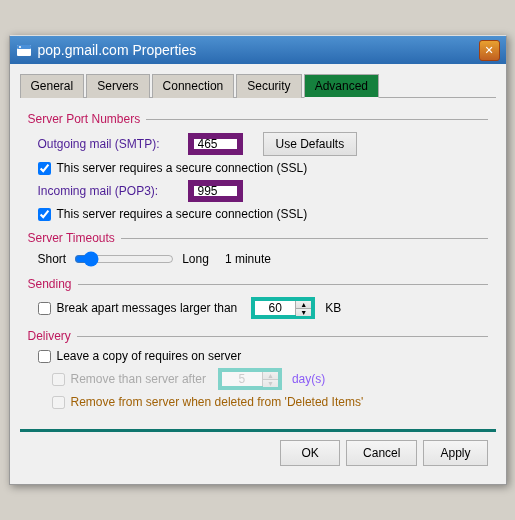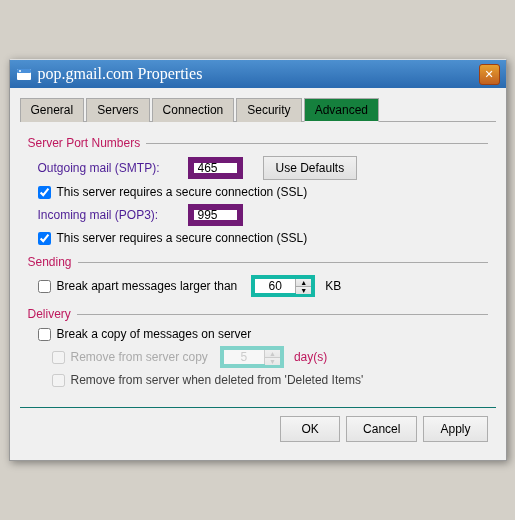--- a/index.html
+++ b/index.html
@@ -37,23 +37,22 @@
       align-items: center;
       gap: 6px;
     }
 
     .title-icon {
       width: 16px;
       height: 16px;
     }
 
     .title-text {
-      font-size: 16px;
+      font-size: 14px;
       font-weight: normal;
-      font-family: Liberation Serif, serif;
     }
 
     .title-close {
       width: 21px;
       height: 21px;
       background: linear-gradient(to bottom, #e8a030, #c06020);
       border: 1px solid #a04010;
       border-radius: 3px;
       display: flex;
       align-items: center;
@@ -225,21 +224,21 @@
     .disabled input, .disabled label {
       color: #aaa;
     }
 
     
     .footer {
       display: flex;
       justify-content: flex-end;
       gap: 6px;
       padding: 8px;
-      border-top: 1px solid #0f766e;
+      border-top: 3px solid #0f766e;
       margin-top: 4px;
     }
 
     .footer-btn {
       padding: 4px 16px;
       background: linear-gradient(to bottom, #f5f5f5, #e5e5e5);
       border: 1px solid #adadad;
       cursor: pointer;
       font-size: 12px;
       min-width: 60px;
@@ -297,20 +296,29 @@
           <span class="form-label">Incoming mail (POP3):</span>
           <input type="text" class="form-input" value="995" style="">
         </div>
 
         <div class="checkbox-row">
           <input type="checkbox" id="ssl-incoming" checked="" style="">
           <label for="ssl-incoming">This server requires a secure connection (SSL)</label>
         </div>
       </div>
 
+      <div class="section">
+        <div class="section-label">Server Timeouts</div>
+        <div class="slider-row">
+          <span>Short</span>
+          <input type="range" class="slider" min="0" max="100" value="10" style="">
+          <span>Long</span>
+          <span style="margin-left:8px;">1 minute</span>
+        </div>
+      </div>
 
       <div class="section">
         <div class="section-label">Sending</div>
         <div class="checkbox-row">
           <input type="checkbox" id="break-apart" style="">
           <label for="break-apart">Break apart messages larger than</label>
           <div class="spinbox-container" style="margin-left:8px;">
             <input type="text" class="spinbox-input" value="60" style="">
             <div class="spinbox-buttons">
               <button class="spin-up">▲</button>
@@ -318,37 +326,37 @@
             </div>
           </div>
           <span class="kb-label">KB</span>
         </div>
       </div>
 
       <div class="section">
         <div class="section-label">Delivery</div>
         <div class="checkbox-row">
           <input type="checkbox" id="leave-copy" style="">
-          <label for="leave-copy">Break a copy of messages on server</label>
+          <label for="leave-copy">Leave a copy of requires on server</label>
         </div>
         <div class="checkbox-row disabled" style="padding-left:24px; color:#aaa;">
           <input type="checkbox" id="remove-after" disabled="" style="">
-          <label for="remove-after" style="color:#aaa;">Remove from server copy</label>
+          <label for="remove-after" style="color:#aaa;">Remove than server after</label>
           <div class="spinbox-container" style="margin-left:6px; opacity:0.5;">
             <input type="text" class="spinbox-input" disabled="" value="5" style="">
             <div class="spinbox-buttons">
               <button class="spin-up" disabled="">▲</button>
               <button class="spin-down" disabled="">▼</button>
             </div>
           </div>
-          <span style="margin-left:4px; color:#be185d;">day(s)</span>
+          <span style="margin-left:4px; color:#8b5cf6;">day(s)</span>
         </div>
         <div class="checkbox-row disabled" style="padding-left:24px; color:#aaa;">
           <input type="checkbox" id="remove-deleted" disabled="" style="">
-          <label for="remove-deleted" style="color:#404040;">Remove from server when deleted from 'Deleted Items'</label>
+          <label for="remove-deleted" style="color:#a16207;">Remove from server when deleted from 'Deleted Items'</label>
         </div>
       </div>
 
     </div>
 
     <div class="footer">
       <button class="footer-btn">OK</button>
       <button class="footer-btn">Cancel</button>
       <button class="footer-btn">Apply</button>
     </div>

